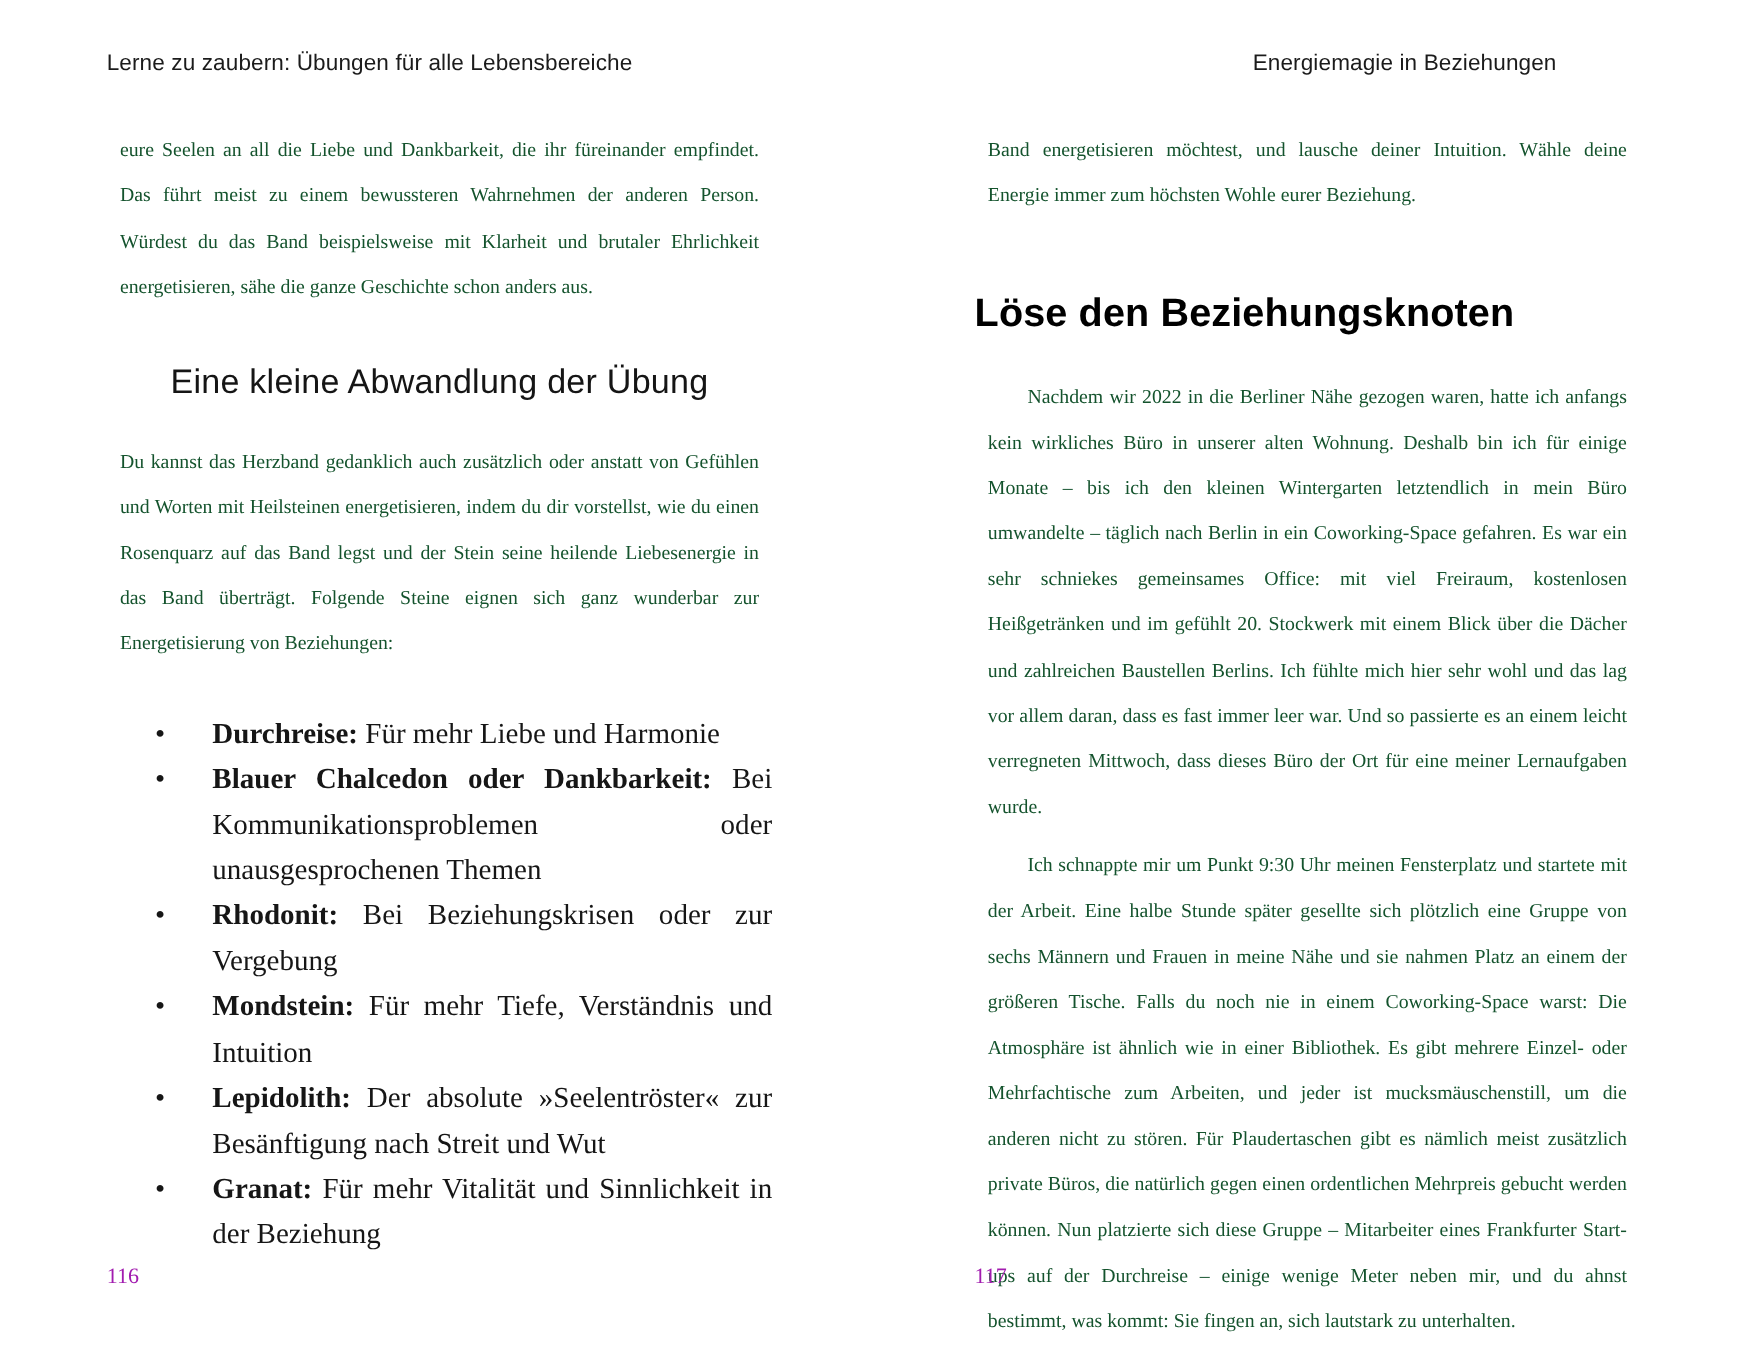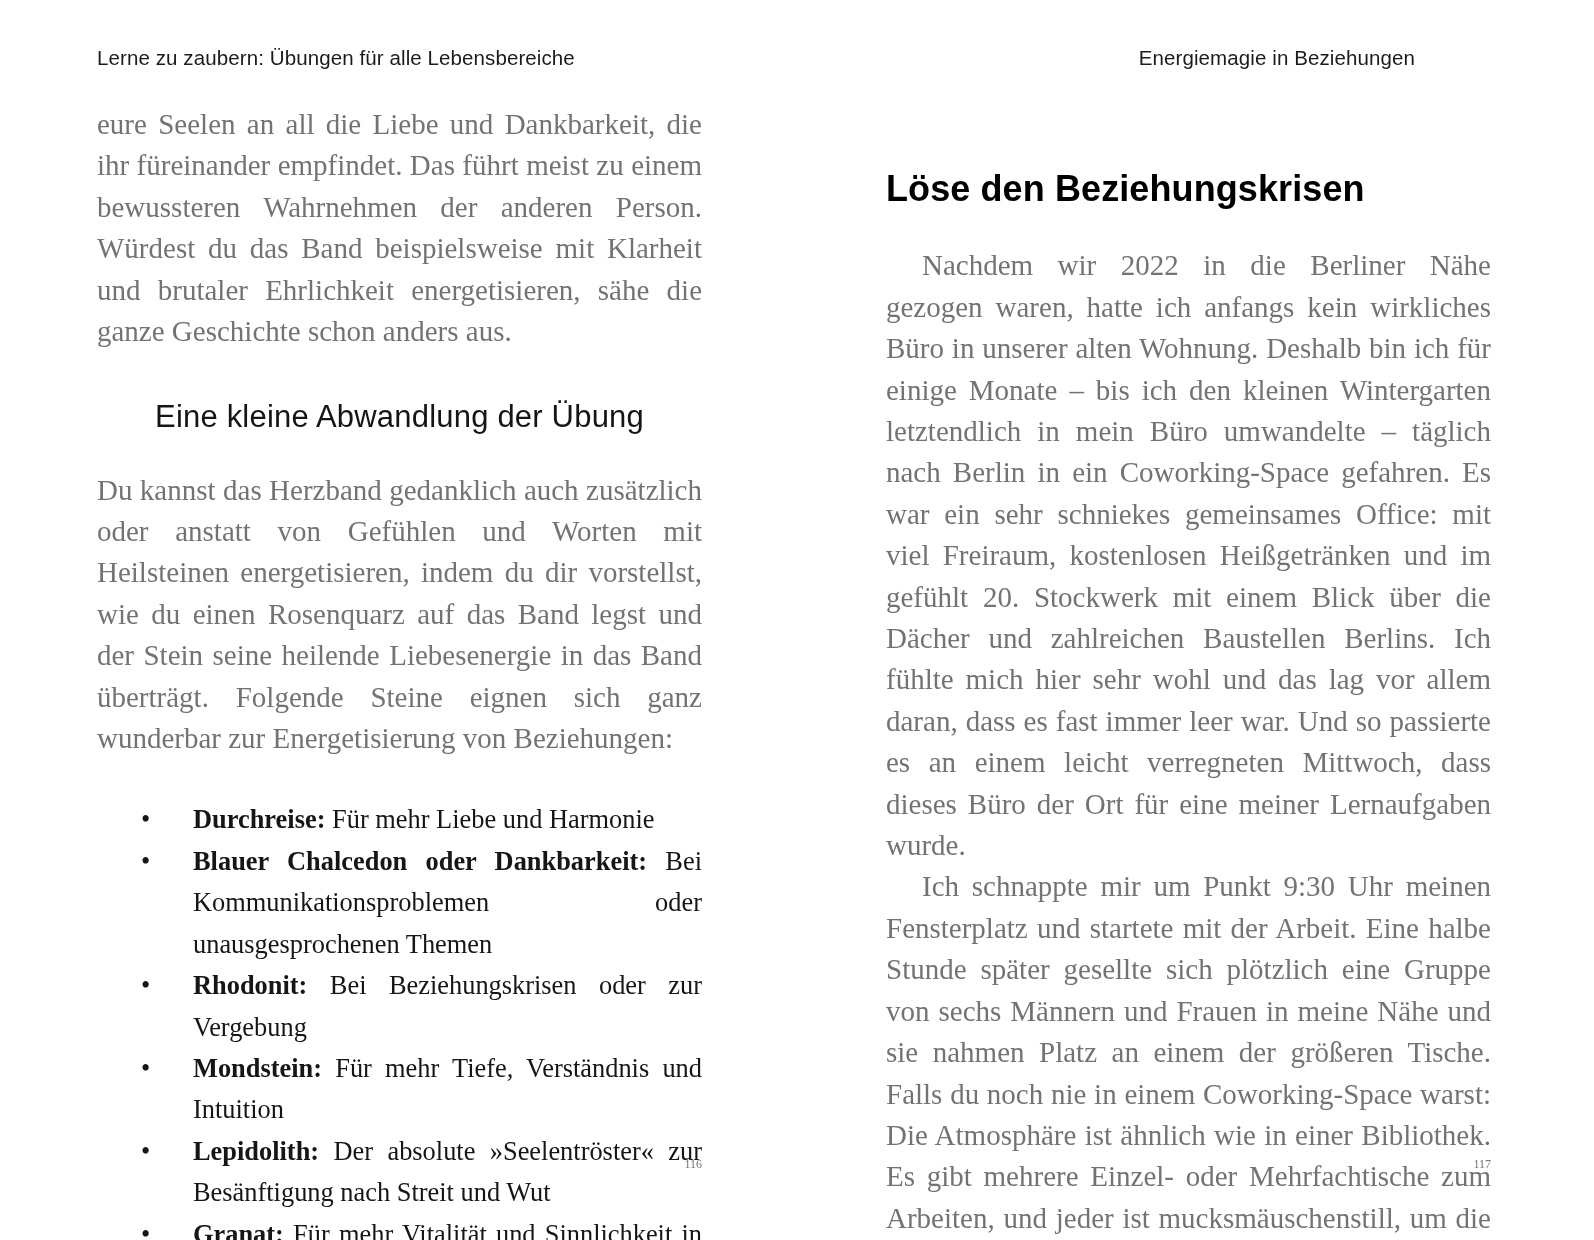--- a/index.html
+++ b/index.html
@@ -42,27 +42,27 @@
     flex-direction: row;
     gap: 184px;
   }
   .column {
     width: 605px;
     flex: 0 0 605px;
   }
 
   
   p.body {
-    margin: 0;
-    font-size: 29px;
+    margin: 12px;
+    font-size: 18px;
     line-height: 41.4px;
     text-align: justify;
     text-justify: inter-word;
     hyphens: manual;
-    color: #737373;
+    color: #14532d;
   }
   p.body.indent { text-indent: 36px; }
   p.body + p.body { margin-top: 0; }
 
   h2.sub {
     margin: 0 0 34px 0;
     font-family: "Liberation Sans Narrow", "Liberation Sans", sans-serif;
     font-stretch: condensed;
     font-weight: 400;
     font-size: 31px;
@@ -108,24 +108,24 @@
   }
   ul.stone-list li .term {
     font-weight: 700;
   }
 
   
   .folio {
     position: absolute;
     bottom: 68px;
     font-family: "Liberation Serif", serif;
-    font-size: 12px;
-    color: #737373;
+    font-size: 20px;
+    color: #a21caf;
     width: 605px;
-    text-align: right;
+    text-align: left;
   }
   .folio.left  { left: 97px; }
   .folio.right { left: 886px; }
 </style>
 </head>
 <body>
 
 <div class="page">
 
   <div class="running-head left">Lerne zu zaubern: Übungen für alle Lebensbereiche</div>
@@ -172,22 +172,23 @@
           <span class="bullet">•</span>
           <span class="term">Granat:</span>
           <span>Für mehr Vitalität und Sinnlichkeit in der Beziehung</span>
         </li>
       </ul>
 
     </div>
 
     <div class="column">
 
-
-      <h2 class="section spaced-top">Löse den Beziehungskrisen</h2>
+      <p class="body">Band energetisieren möchtest, und lausche deiner Intuition. Wähle deine Energie immer zum höchsten Wohle eurer Beziehung.</p>
+
+      <h2 class="section spaced-top">Löse den Beziehungsknoten</h2>
 
 
       <p class="body indent">Nachdem wir 2022 in die Berliner Nähe gezogen waren, hatte ich anfangs kein wirkliches Büro in unserer alten Wohnung. Deshalb bin ich für einige Monate – bis ich den kleinen Wintergarten letztendlich in mein Büro umwandelte – täglich nach Berlin in ein Coworking-Space gefahren. Es war ein sehr schniekes gemeinsames Office: mit viel Freiraum, kostenlosen Heißgetränken und im gefühlt 20. Stockwerk mit einem Blick über die Dächer und zahlreichen Baustellen Berlins. Ich fühlte mich hier sehr wohl und das lag vor allem daran, dass es fast immer leer war. Und so passierte es an einem leicht verregneten Mittwoch, dass dieses Büro der Ort für eine meiner Lernaufgaben wurde.</p>
 
       <p class="body indent">Ich schnappte mir um Punkt 9:30 Uhr meinen Fensterplatz und startete mit der Arbeit. Eine halbe Stunde später gesellte sich plötzlich eine Gruppe von sechs Männern und Frauen in meine Nähe und sie nahmen Platz an einem der größeren Tische. Falls du noch nie in einem Coworking-Space warst: Die Atmosphäre ist ähnlich wie in einer Bibliothek. Es gibt mehrere Einzel- oder Mehrfachtische zum Arbeiten, und jeder ist mucksmäuschenstill, um die anderen nicht zu stören. Für Plaudertaschen gibt es nämlich meist zusätzlich private Büros, die natürlich gegen einen ordentlichen Mehrpreis gebucht werden können. Nun platzierte sich diese Gruppe – Mitarbeiter eines Frankfurter Start-ups auf der Durchreise – einige wenige Meter neben mir, und du ahnst bestimmt, was kommt: Sie fingen an, sich lautstark zu unterhalten.</p>
 
     </div>
   </div>
 
   <div class="folio left">116</div>

